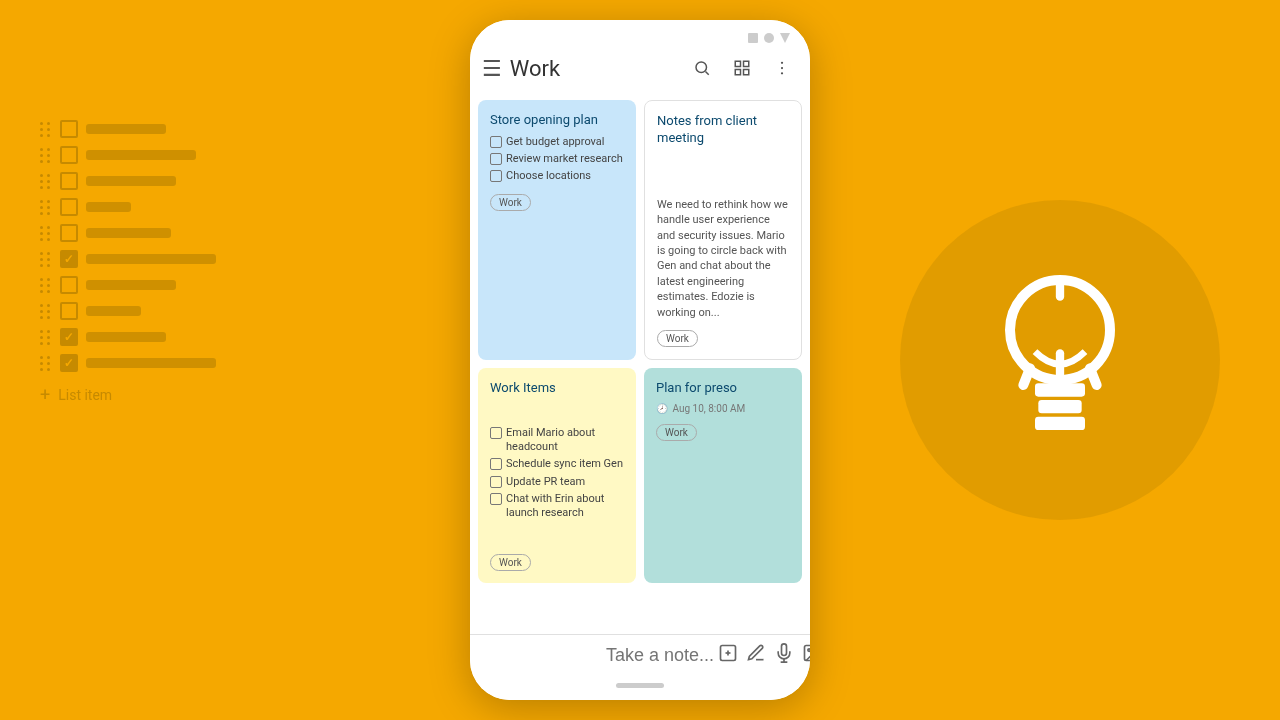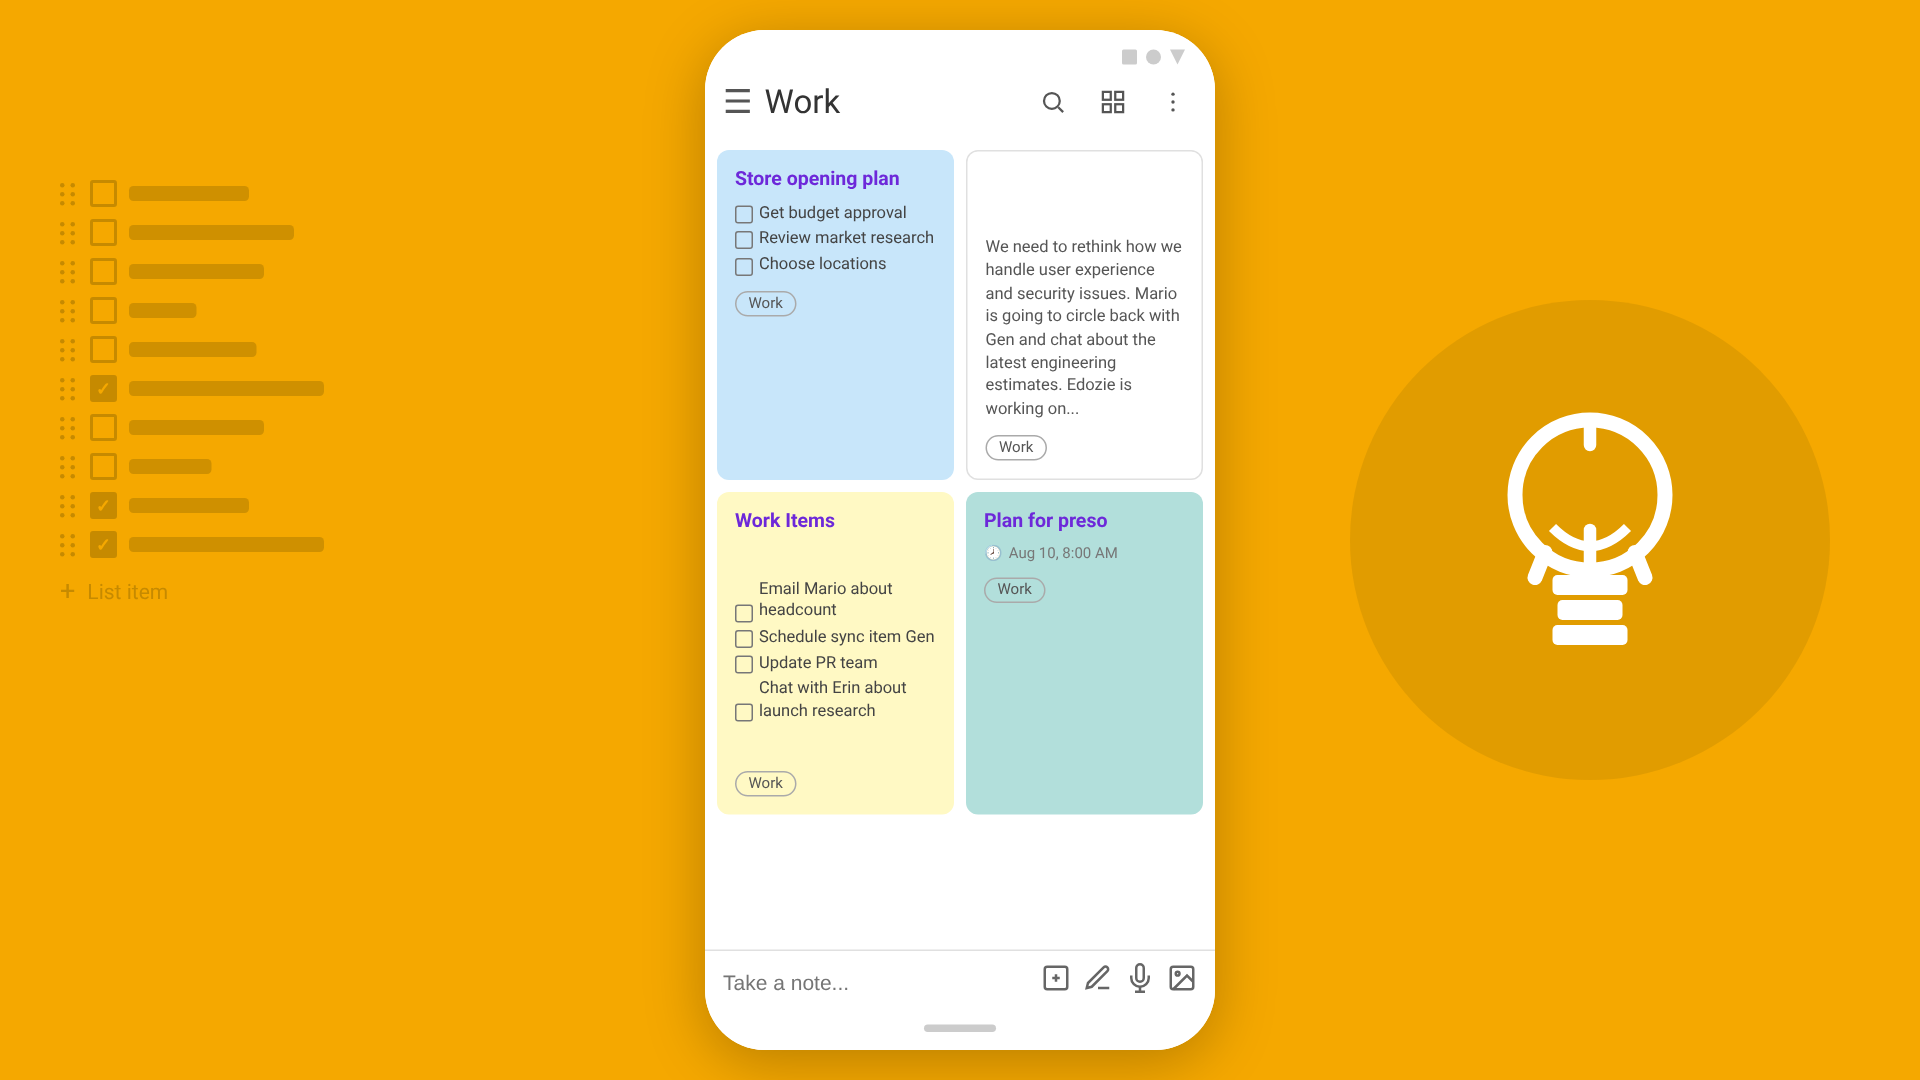--- a/index.html
+++ b/index.html
@@ -196,38 +196,38 @@
       flex-direction: column;
       gap: 6px;
     }
     .note-card.blue { background: #c8e6fa; }
     .note-card.yellow { background: #fff9c4; gap: 29px; }
     .note-card.white { background: white; border: 1px solid #e0e0e0; }
     .note-card.teal { background: #b2dfdb; }
 
     .note-title {
       font-size: 13px;
-      font-weight: 700;
-      color: #6d28d9;
+      font-weight: 400;
+      color: #0c4a6e;
       line-height: 1.3;
     }
     .note-body {
       font-size: 11px;
       color: #555;
       line-height: 1.4;
       margin-top: 44px;
     }
     .note-checklist {
       display: flex;
       flex-direction: column;
       gap: 3px;
     }
     .note-check-item {
       display: flex;
-      align-items: flex-end;
+      align-items: flex-start;
       gap: 4px;
       font-size: 11px;
       color: #444;
       line-height: 1.3;
     }
     .note-check-box {
       width: 12px;
       height: 12px;
       border: 1.5px solid #777;
       border-radius: 2px;
@@ -259,24 +259,25 @@
     .bottom-bar {
       background: white;
       border-top: 1px solid #e0e0e0;
       padding: 8px 12px;
       display: flex;
       align-items: center;
       gap: 4px;
     }
     .take-note-input {
       flex: 1;
-      font-size: 14px;
+      font-size: 18px;
       color: #4d7c0f;
       border: none;
       outline: none;
+      text-align: right;
     }
     .bottom-actions {
       display: flex;
       gap: 8px;
       align-items: center;
     }
     .bottom-icon {
       font-size: 18px;
       color: #666;
       cursor: pointer;
@@ -503,20 +504,21 @@
         </div>
         <div class="note-check-item">
           <div class="note-check-box"></div>
           <span>Choose locations</span>
         </div>
       </div>
       <span class="label-tag">Work</span>
     </div>
 
     <div class="note-card white">
+      <div class="note-title">Notes from client meeting</div>
       <div class="note-body">We need to rethink how we handle user experience and security issues. Mario is going to circle back with Gen and chat about the latest engineering estimates. Edozie is working on...</div>
       <span class="label-tag">Work</span>
     </div>
 
     <div class="note-card yellow">
       <div class="note-title">Work Items</div>
       <div class="note-checklist">
         <div class="note-check-item">
           <div class="note-check-box"></div>
           <span>Email Mario about headcount</span>

